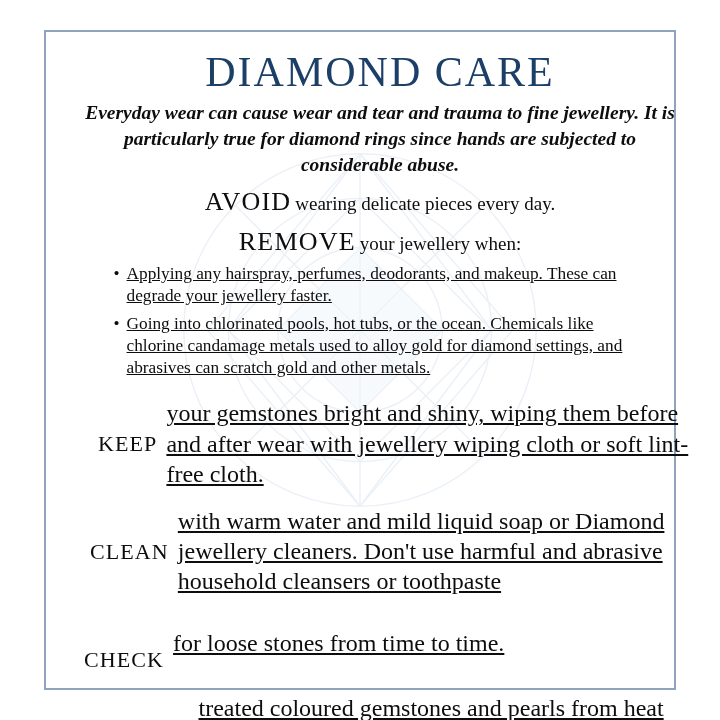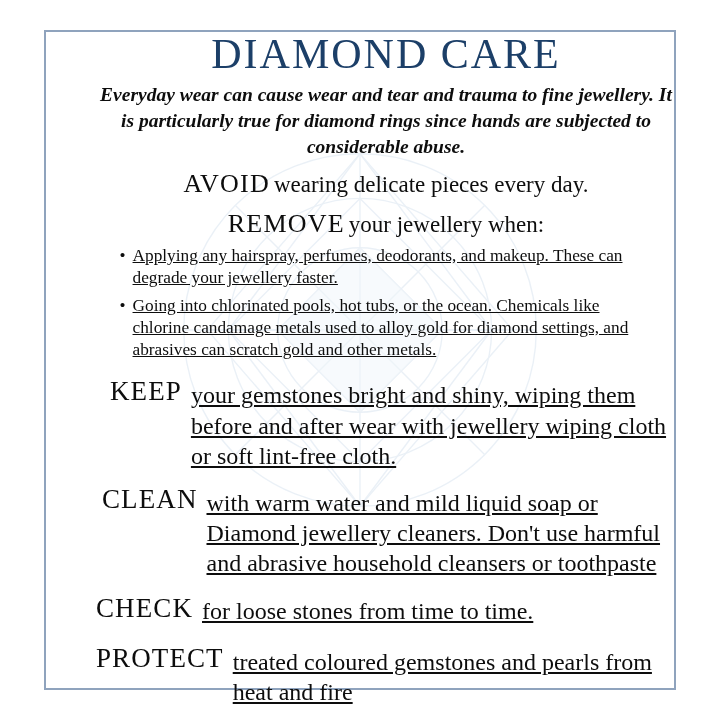--- a/index.html
+++ b/index.html
@@ -35,25 +35,25 @@
     top: 330px;
     transform: translate(-50%, -50%);
     width: 470px;
     height: 470px;
     opacity: 0.30;
     pointer-events: none;
   }
   .content {
     position: absolute;
     left: 44px;
-    top: 12px;
+    top: 30px;
     width: 672px;
     height: 660px;
     box-sizing: border-box;
-    padding: 14px 18px 10px 30px;
+    padding: 14px 18px 10px 18px;
     color: #0d0d0d;
   }
   .title {
     text-align: center;
     font-family: "Liberation Serif", serif;
     font-size: 42px;
     letter-spacing: 2px;
     color: #1c3f68;
     margin: 6px 0 6px 0;
     line-height: 1.05;
@@ -71,21 +71,21 @@
     text-align: center;
     margin: 9px 0 2px 0;
     line-height: 1.2;
   }
   .kw {
     font-size: 26px;
     letter-spacing: 1.2px;
     font-family: "Liberation Serif", serif;
   }
   .lead-rest {
-    font-size: 23px;
+    font-size: 19px;
   }
   .bullets {
     margin: 5px 30px 4px 30px;
     font-size: 17.3px;
     line-height: 1.28;
   }
   .bullet {
     display: flex;
     align-items: flex-start;
     justify-content: center;
@@ -100,25 +100,26 @@
     max-width: 520px;
     text-decoration: underline;
   }
   .row {
     display: flex;
     align-items: flex-start;
     margin: 9px 8px 0 8px;
   }
   .row .word {
     flex: 0 0 auto;
-    font-size: 27px;
+    font-size: 22px;
     letter-spacing: 1.1px;
     white-space: nowrap;
     line-height: 1.1;
     padding-top: 2px;
+    margin-top: 37px;
   }
   .row .desc {
     flex: 1 1 auto;
     font-size: 24px;
     line-height: 1.26;
     padding-left: 9px;
     padding-top: 5px;
     text-decoration: underline;
   }
   .row.keep .word { padding-left: 28px; }

